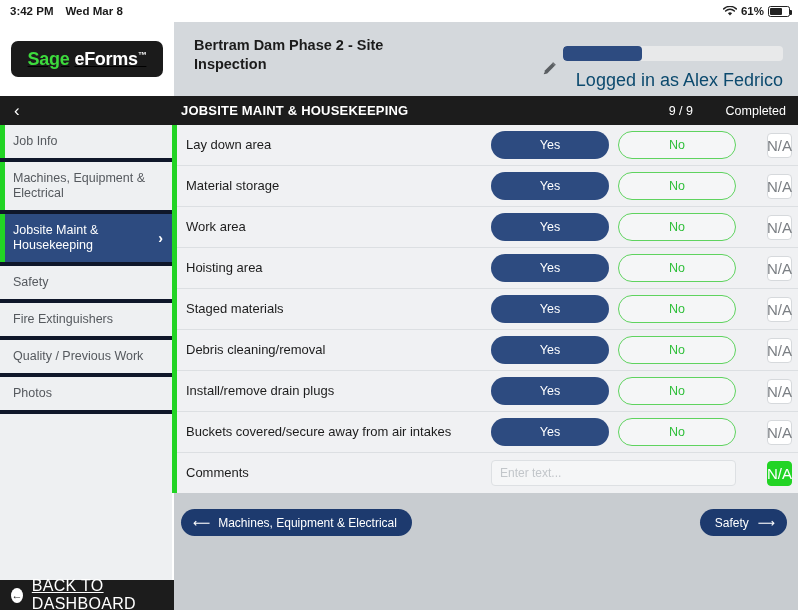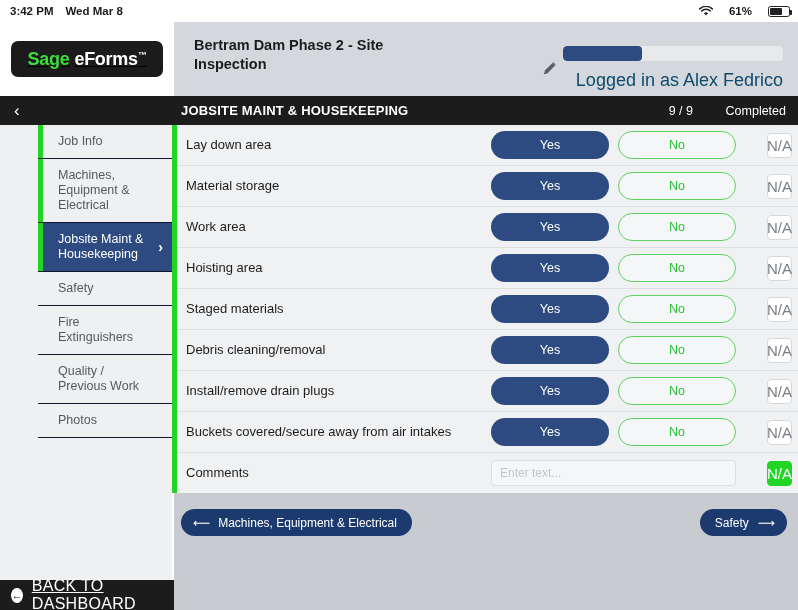--- a/index.html
+++ b/index.html
@@ -20,21 +20,21 @@
     position: absolute; top: 0; left: 0;
     width: 798px; height: 22px;
     background: #ffffff;
     display: flex; align-items: center;
     font-size: 11.5px; color: #1a1a1a;
     font-weight: 600;
   }
   .statusbar .sb-left { margin-left: 10px; display: flex; gap: 12px; }
   .statusbar .sb-right {
     margin-left: auto; margin-right: 8px;
-    display: flex; align-items: center; gap: 16px;
+    display: flex; align-items: center; gap: 4px;
   }
   .wifi-icon { display: inline-block; width: 14px; height: 11px; }
   .battery {
     display: inline-block; position: relative;
     width: 22px; height: 11px;
     border: 1px solid #222; border-radius: 2.5px;
   }
   .battery::after {
     content: ""; position: absolute; right: -3px; top: 3px;
     width: 2px; height: 5px; background: #222; border-radius: 0 1px 1px 0;
@@ -133,26 +133,25 @@
 
   
   .sidebar {
     position: absolute; left: 0; top: 125px;
     width: 172px; height: 455px;
     background: #eef0f2;
     border-right: 0;
   }
   .side-item {
     position: relative;
-    padding: 9px 22px 9px 20px;
+    padding: 9px 22px 9px 13px;
     font-size: 12.5px; color: #55595e;
     line-height: 15px;
-    border-bottom: 1px solid #0f172a;
+    border-bottom: 4px solid #0f172a;
     background: #eef0f2;
-    margin-left: 38px;
   }
   .side-item.active {
     background: #2d4b80; color: #ffffff;
   }
   .side-item.done::before {
     content: ""; position: absolute; left: 0; top: 0; bottom: 0;
     width: 5px; background: #22d424;
   }
   .side-chevron {
     position: absolute; right: 9px; top: 50%;

